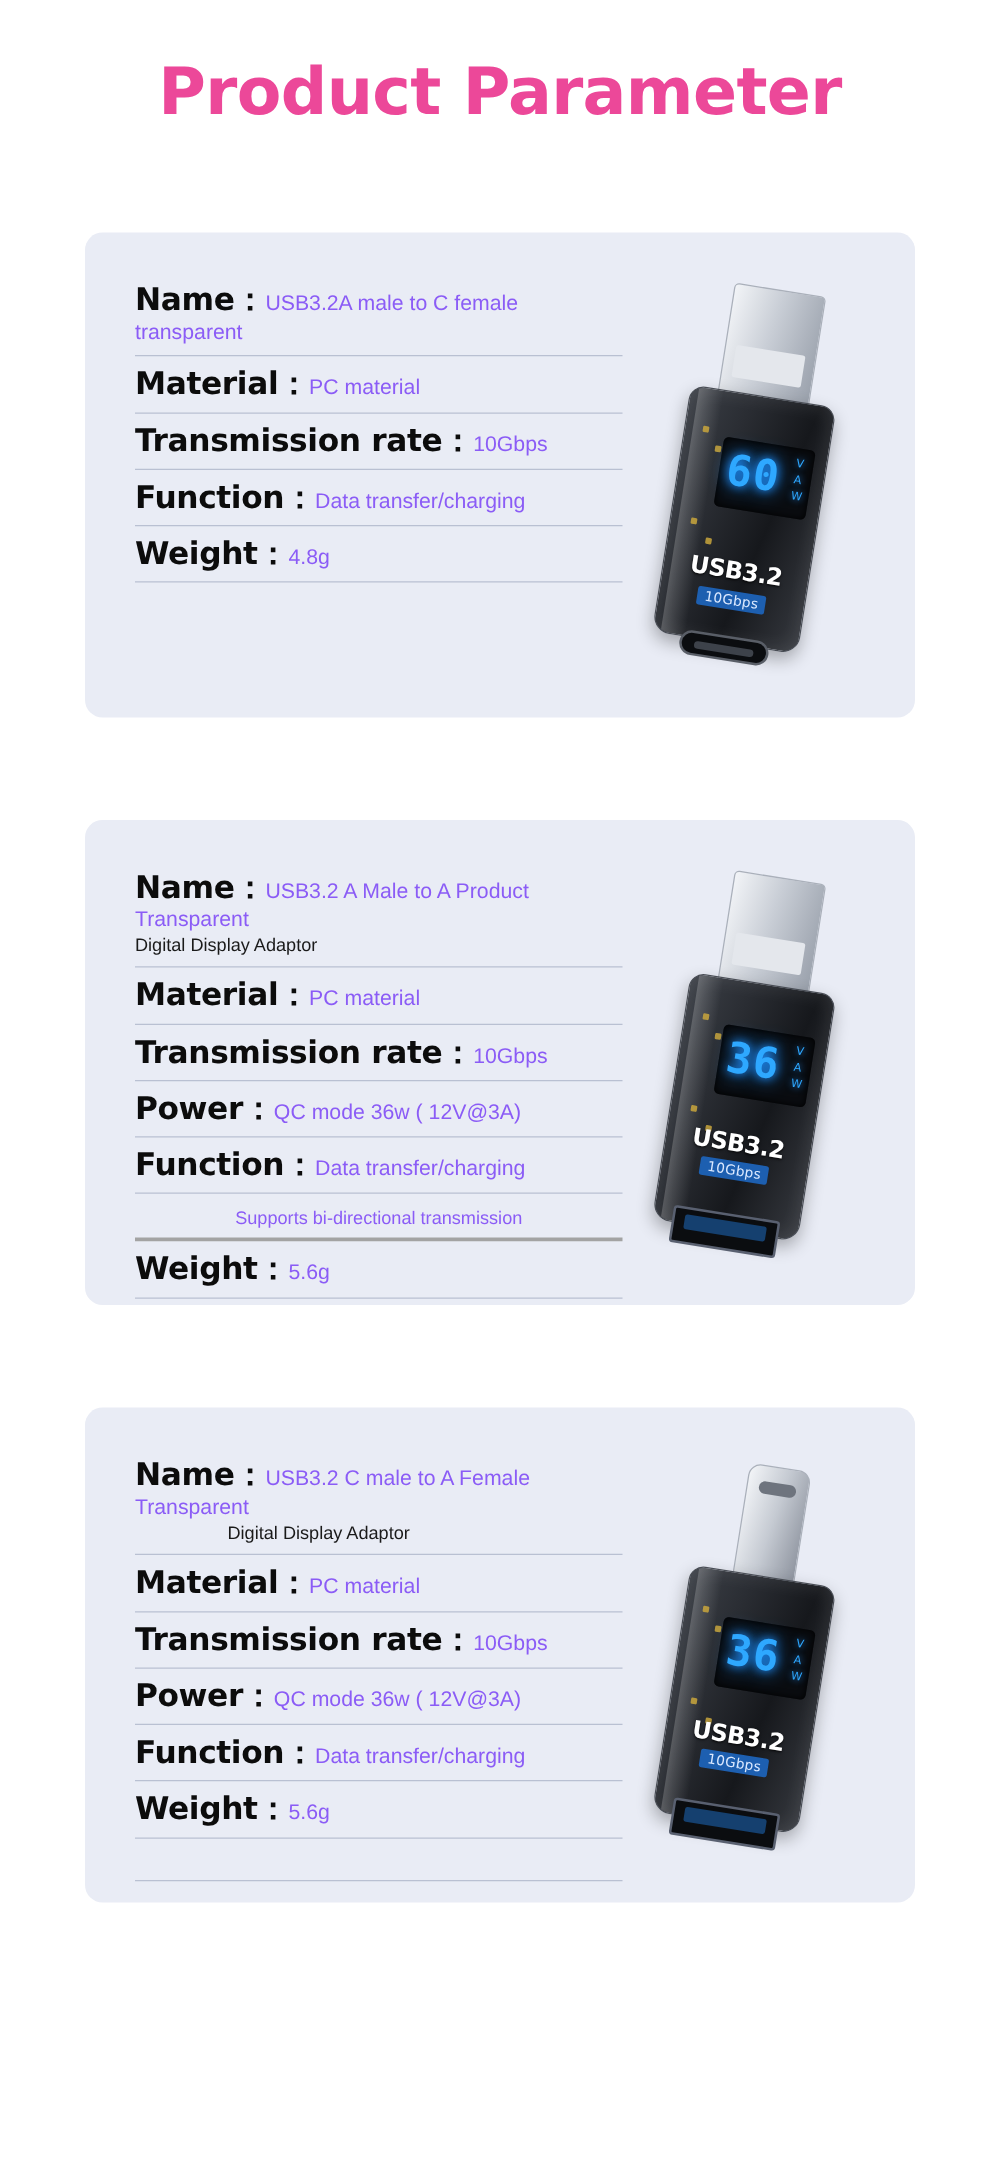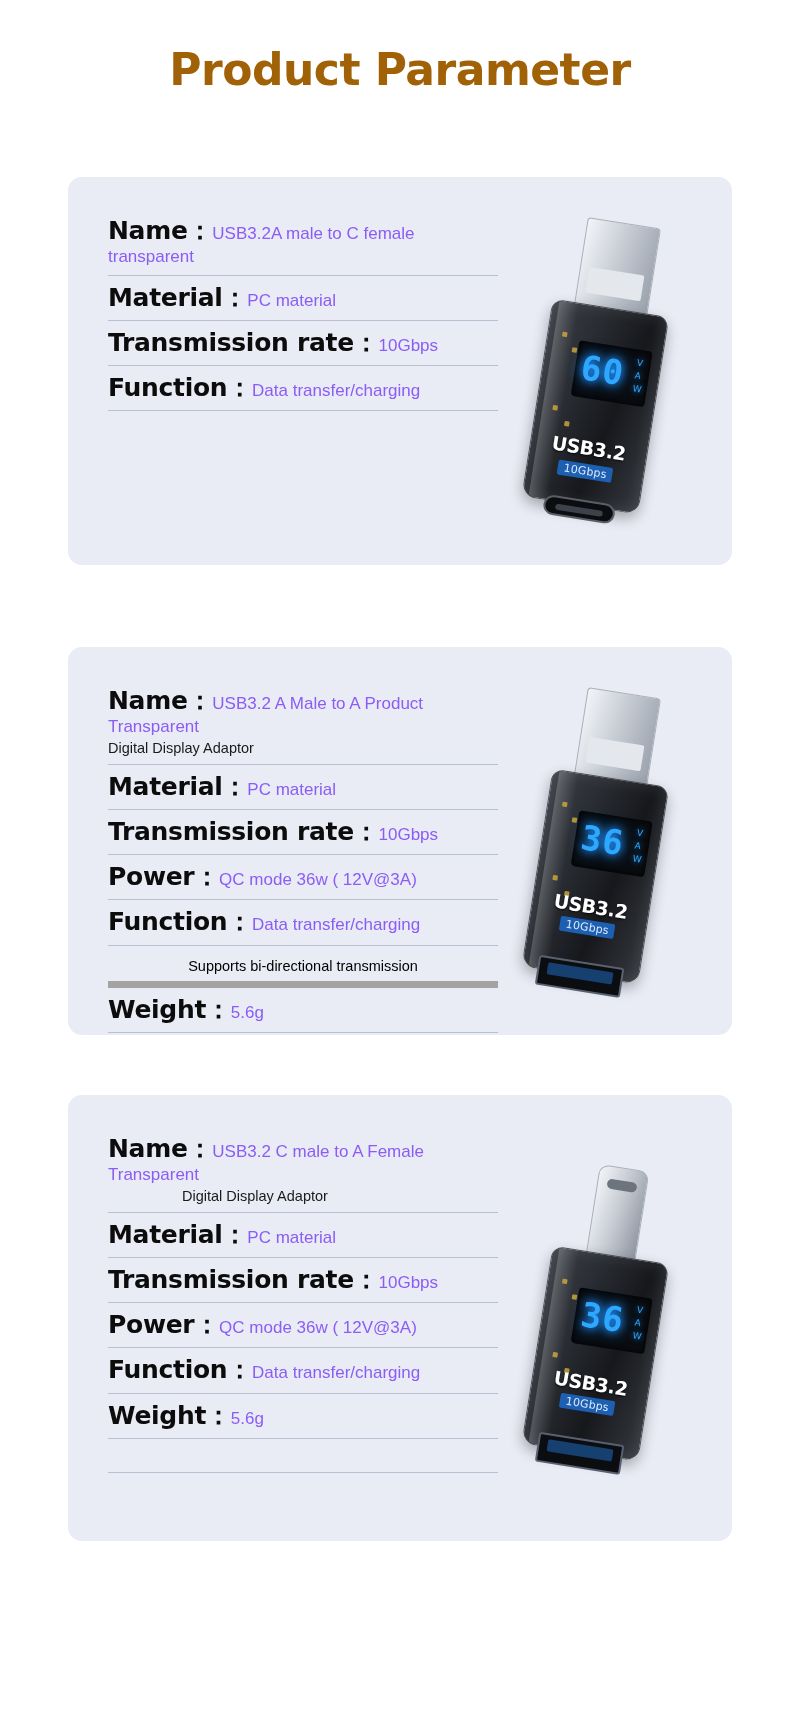--- a/index.html
+++ b/index.html
@@ -11,42 +11,42 @@
   }
   .page {
     width: 800px;
     min-height: 1728px;
     background: #ffffff;
     position: relative;
     overflow: hidden;
   }
   .page-title {
     text-align: center;
-    font-size: 44px;
+    font-size: 52px;
     font-weight: bold;
     letter-spacing: -0.5px;
-    color: #a16207;
+    color: #ec4899;
     margin: 0;
     padding-top: 44px;
     padding-bottom: 10px;
     font-family: "DejaVu Sans", sans-serif;
   }
   .card {
     position: relative;
     margin: 0 auto;
     width: 664px;
     background: #e9ecf5;
     border-radius: 14px;
     padding: 26px 28px 26px 40px;
     display: flex;
     align-items: flex-start;
   }
   #card-0 { margin-top: 72px; height: 388px; }
   #card-1 { margin-top: 82px; height: 388px; }
-  #card-2 { margin-top: 60px; height: 446px; }
+  #card-2 { margin-top: 82px; height: 396px; }
 
   .spec-list {
     width: 390px;
     flex: 0 0 390px;
     padding-top: 6px;
   }
   .spec-row {
     border-bottom: 1px solid #b9c0d2;
     padding: 6px 0 7px 0;
     line-height: 1.25;
@@ -65,25 +65,25 @@
     font-family: "Liberation Sans", sans-serif;
   }
   .spec-value-2 {
     display: block;
     font-size: 14.5px;
     color: #1a1a1a;
     padding-left: 74px;
     margin-top: 1px;
   }
   .spec-note {
-    border-bottom: 7px solid #a3a3a3;
+    border-bottom: 3px solid #a3a3a3;
     padding: 12px 0 7px 0;
     text-align: center;
     font-size: 14.5px;
-    color: #000000;
+    color: #8b5cf6;
   }
   .spec-blank {
     border-bottom: 1px solid #b9c0d2;
     height: 30px;
   }
   .spec-blank.tall { height: 34px; }
 
   
   .device-wrap {
     flex: 1 1 auto;
@@ -289,20 +289,23 @@
 
       <div class="spec-row">
         <span class="spec-label">Transmission rate：</span><span class="spec-value">10Gbps</span>
       </div>
 
 
       <div class="spec-row">
         <span class="spec-label">Function：</span><span class="spec-value">Data transfer/charging</span>
       </div>
 
+      <div class="spec-row">
+        <span class="spec-label">Weight：</span><span class="spec-value">4.8g</span>
+      </div>
 
     </div>
 
     <div class="device-wrap">
       <div class="device">
         <div class="plug-a-male">
           <div class="pin p1"></div>
           <div class="pin p2"></div>
           <div class="tongue"></div>
         </div>

